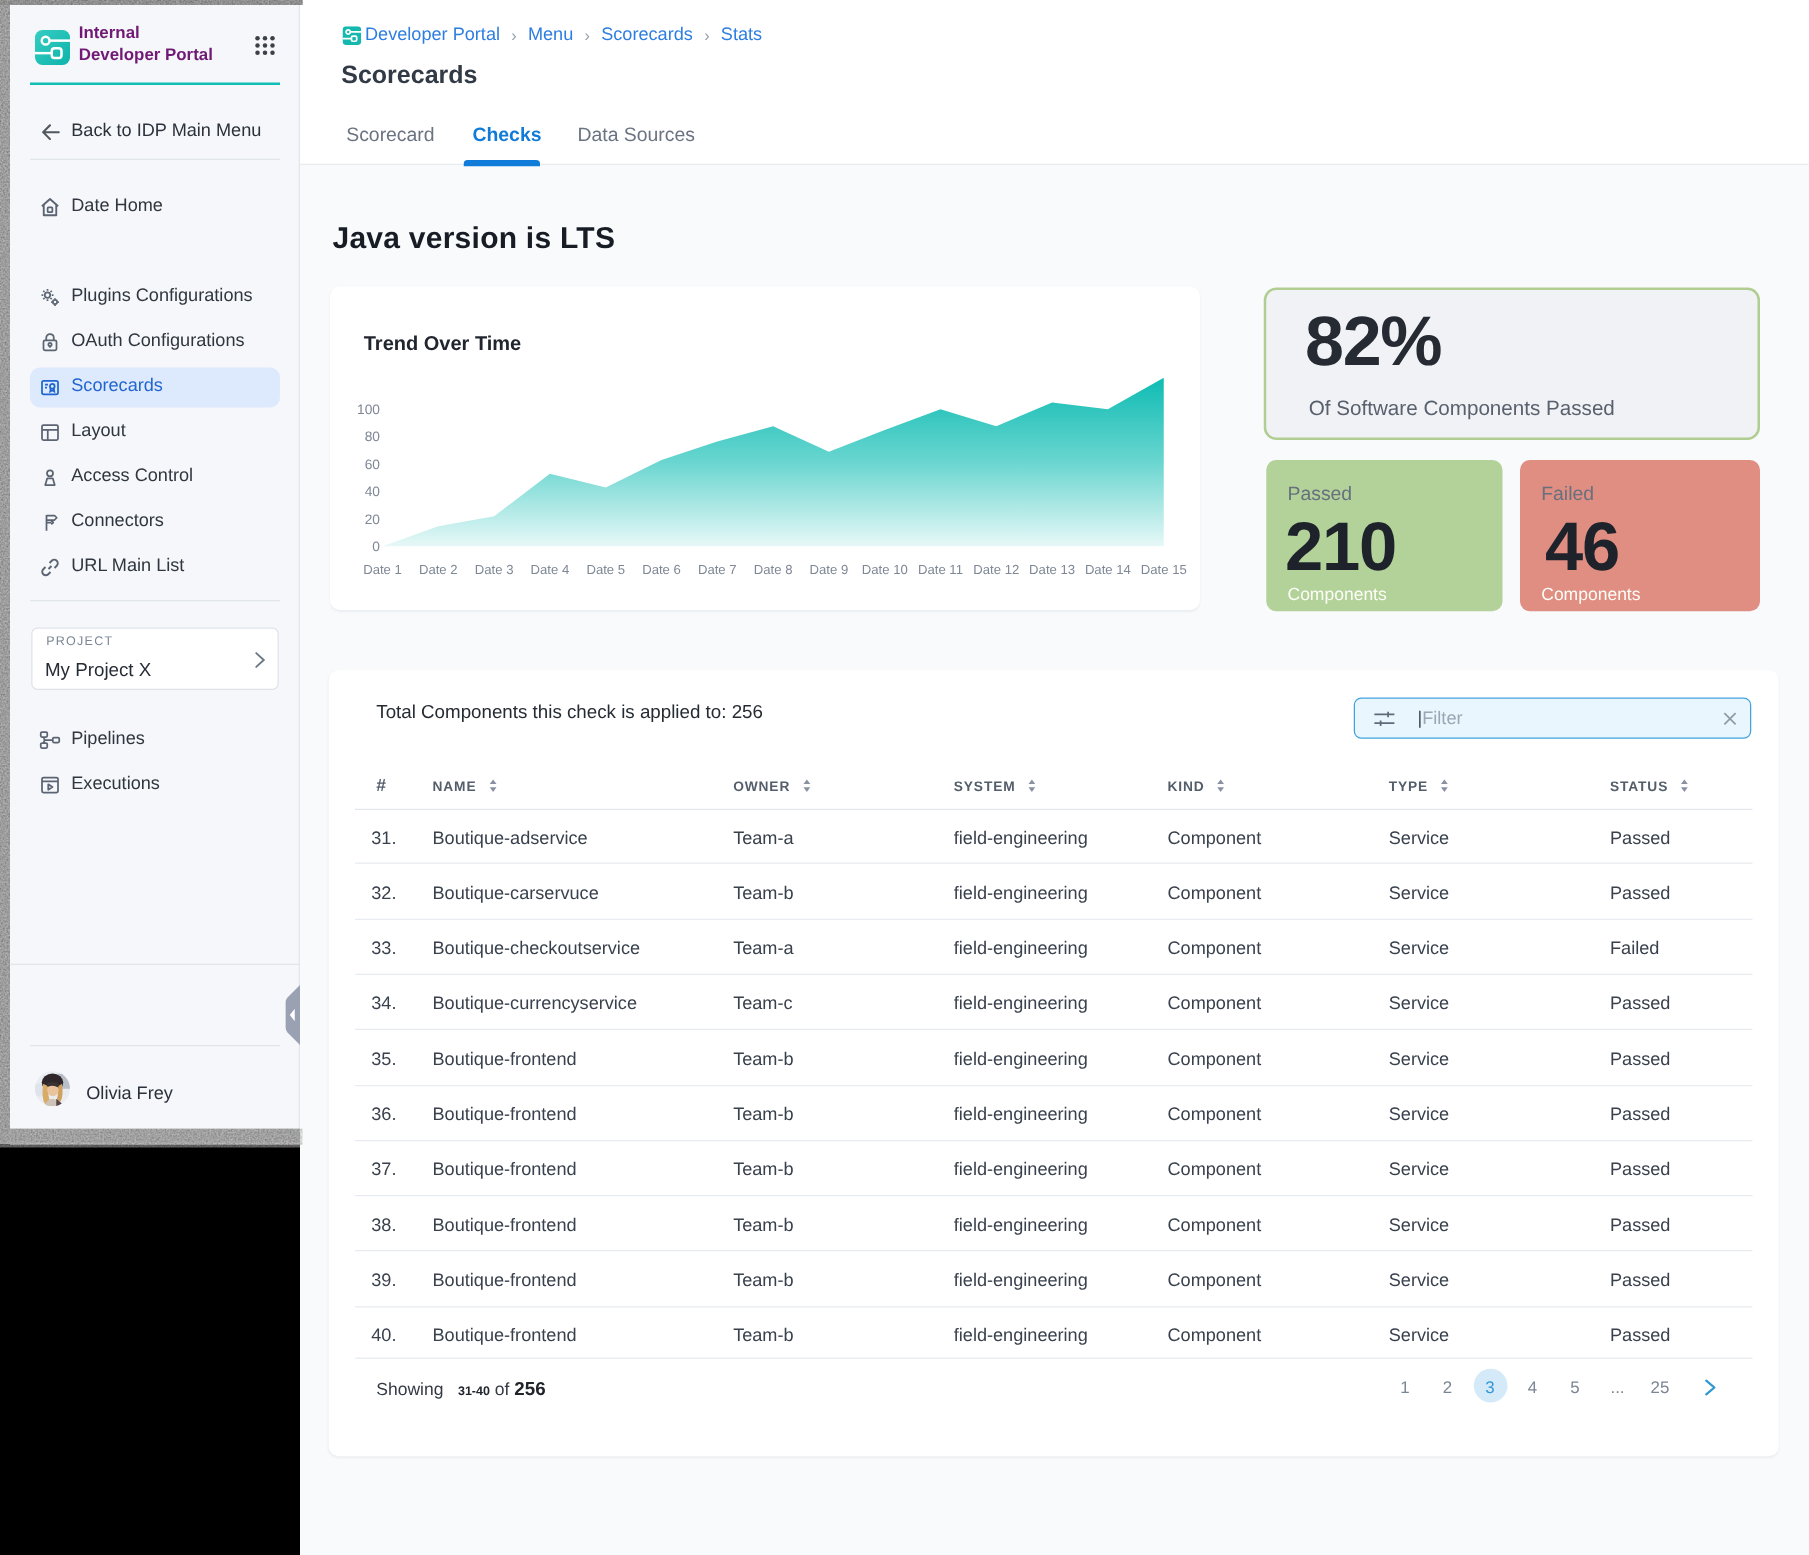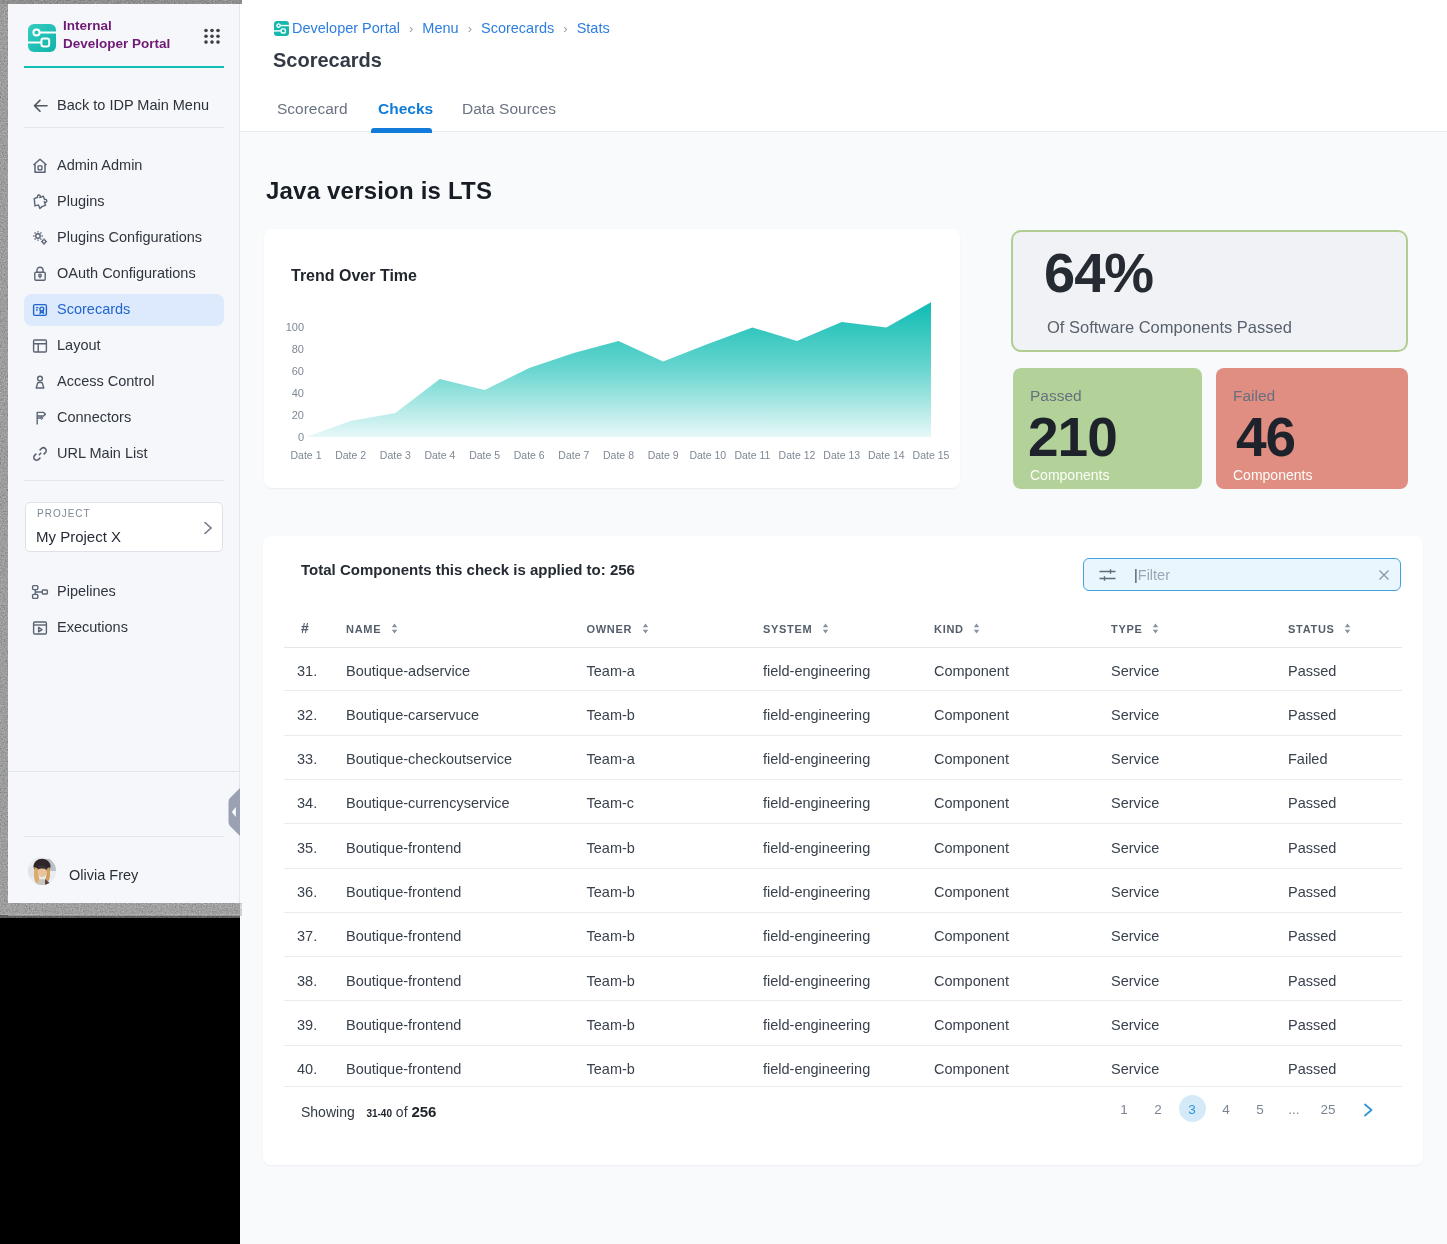--- a/index.html
+++ b/index.html
@@ -24,21 +24,21 @@
   #pctnum { position:absolute; left:31px; top:8px; font-size:56px; letter-spacing:-1px; font-weight:bold; color:#262b33; }
   #pctsub { position:absolute; left:34px; top:86px; font-size:16.5px; color:#59616e; }
   .statcard { position:absolute; top:368px; width:189px; height:121px; border-radius:8px; }
   #passcard { left:1013px; background:#b3d299; }
   #failcard { left:1216px; width:192px; background:#e08d82; }
   .statlabel { position:absolute; left:17px; top:19px; font-size:15.5px; color:#68707e; }
   .statnum { position:absolute; left:15px; top:37px; font-size:55px; letter-spacing:-1px; font-weight:bold; color:#1d222b; }
   .statsub { position:absolute; left:17px; top:99px; font-size:14px; color:#fdfdf8; }
   
   #tablecard { left:263px; top:536px; width:1160px; height:629px; }
-  #tabletitle { position:absolute; left:38px; top:25px; font-size:15px; font-weight:bold; color:#252b33; }
+  #tabletitle { position:absolute; left:38px; top:25px; font-size:15px; font-weight:normal; color:#252b33; }
   #filterbox { position:absolute; left:820px; top:22px; width:318px; height:33px; background:#e9f6fd; border:1.5px solid #41a2de; border-radius:6px; }
   #filterph { position:absolute; left:50px; top:8px; font-size:14.5px; color:#9aa7b4; }
   .th { position:absolute; top:86px; font-size:11px; font-weight:bold; color:#545e6b; letter-spacing:0.7px; }
   .sort { position:relative; top:1px; left:6px; }
   .trow { position:absolute; left:0; width:100%; height:44px; }
   .td { position:absolute; top:13px; font-size:14.5px; color:#39414d; }
   .rowsep { position:absolute; left:21px; width:1118px; height:1px; background:#e8ebf0; }
   
   #pgtext { position:absolute; left:38px; top:567px; font-size:14px; color:#333a44; }
   .pgnum { position:absolute; top:566px; width:26px; text-align:center; font-size:13.5px; color:#7b8694; }
@@ -91,27 +91,21 @@
         <path d="M8 2.5 L2.5 8.5 L8 14.5 M2.5 8.5 H15" fill="none" stroke="#50575f" stroke-width="1.7" stroke-linecap="round" stroke-linejoin="round" transform="scale(1,0.92) translate(0,1)"></path>
       </svg>
   <div class="abs" style="left:49px;top:93px;font-size:14.5px;color:#2c323b">Back to IDP Main Menu</div>
   <div class="sep" style="top:123px"></div>
 
   <div class="navrow" style="top:146px">
     <svg class="navicon" width="18" height="18" viewBox="0 0 18 18">
           <path d="M2.5 8 L9 2.2 L15.5 8 M4 6.8 V15.2 H14 V6.8" fill="none" stroke="#5b6472" stroke-width="1.5" stroke-linejoin="round"></path>
           <rect x="7.1" y="8.9" width="3.8" height="3.8" rx="0.6" fill="none" stroke="#5b6472" stroke-width="1.4"></rect>
         </svg>
-    <span class="navtext">Admin Admin</span>
-  </div>
-  <div class="navrow" style="top:182px">
-    <svg class="navicon" width="18" height="18" viewBox="0 0 18 18">
-          <path d="M2.8 6.4 L6 4.6 C5.2 3.5 5.9 2.2 7.1 2.2 C8.3 2.2 9 3.5 8.2 4.6 L11.4 2.8 L13.2 6 C14.3 5.2 15.6 5.9 15.6 7.1 C15.6 8.3 14.3 9 13.2 8.2 L15 11.4 L11.6 13.3 L9.8 15.4 L7.9 12.1 L4.6 13.6 Z" fill="none" stroke="#5b6472" stroke-width="1.4" stroke-linejoin="round" transform="rotate(8 9 9)"></path>
-        </svg>
-    <span class="navtext">Plugins</span>
+    <span class="navtext">Date Home</span>
   </div>
   <div class="navrow" style="top:218px">
     <svg class="navicon" width="18" height="18" viewBox="0 0 18 18">
           <g fill="none" stroke="#5b6472" stroke-width="1.4">
             <circle cx="7" cy="7" r="2.2"></circle>
             <path d="M7 2.2 V3.6 M7 10.4 V11.8 M2.2 7 H3.6 M10.4 7 H11.8 M3.6 3.6 L4.6 4.6 M9.4 9.4 L10.4 10.4 M10.4 3.6 L9.4 4.6 M4.6 9.4 L3.6 10.4"></path>
             <circle cx="13" cy="12.6" r="1.7"></circle>
             <path d="M13 9.5 V10.4 M13 14.8 V15.7 M9.9 12.6 H10.8 M15.2 12.6 H16.1"></path>
           </g>
         </svg>
@@ -296,21 +290,21 @@
           <text x="488.4" y="230">Date 11</text>
           <text x="533" y="230">Date 12</text>
       <text x="577.7" y="230">Date 13</text>
           <text x="622.3" y="230">Date 14</text>
           <text x="667" y="230">Date 15</text>
     </g>
   </svg>
 </div>
 
 <div id="pctcard">
-  <div id="pctnum">64%</div>
+  <div id="pctnum">82%</div>
   <div id="pctsub">Of Software Components Passed</div>
 </div>
 <div class="statcard" id="passcard">
   <div class="statlabel">Passed</div>
   <div class="statnum">210</div>
   <div class="statsub">Components</div>
 </div>
 <div class="statcard" id="failcard">
   <div class="statlabel">Failed</div>
   <div class="statnum" style="left:20px">46</div>

